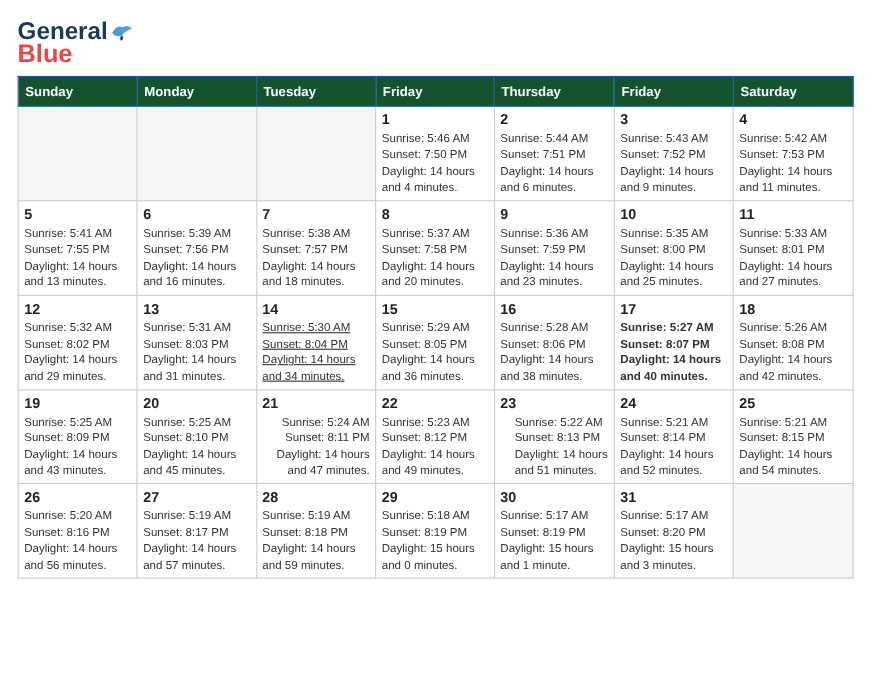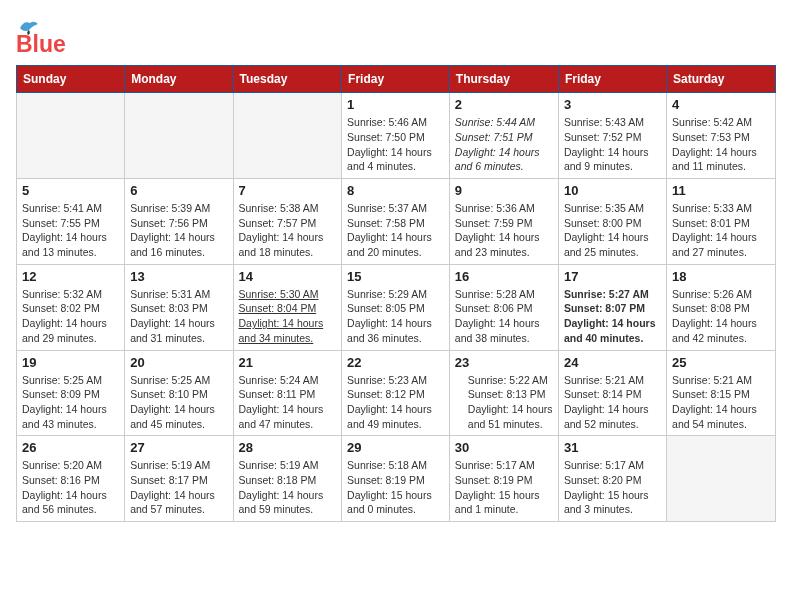--- a/index.html
+++ b/index.html
@@ -41,21 +41,21 @@
     .location-title {
       font-size: 15px;
       color: #333;
     }
     .calendar {
       width: 100%;
       border-collapse: collapse;
       font-size: 11px;
     }
     .calendar th {
-      background: #b91c1c;
+      background: #14532d;
       color: #fff;
       text-align: left;
       padding: 6px 6px;
       font-size: 12px;
       font-weight: bold;
       border: 1px solid #1a5a9a;
     }
     .calendar td {
       border: 1px solid #ccc;
       vertical-align: top;
@@ -78,20 +78,23 @@
       font-size: 10.5px;
       line-height: 1.4;
     }
   </style>
 </head>
 <body>
 
 <div class="header">
   <div class="logo">
     <div style="display:flex;align-items:center;">
+      <span class="logo-text">
+        <span style="color:#1a3a5c;">General</span>
+      </span>
       <svg width="22" height="18" viewBox="0 0 22 18" style="margin-left:2px;margin-top:2px;">
         <path d="M2,10 Q6,2 12,5 Q16,2 20,6 Q14,8 11,12 Q8,14 4,12 Z" fill="#4a9fd4"></path>
         <path d="M11,12 Q13,16 10,17 Q8,14 11,12Z" fill="#1a3a5c"></path>
       </svg>
     </div>
     <span class="logo-text" style="color:#ef4444;font-size:23px;margin-top:-4px;">Blue</span>
   </div>
   <div class="title-block">
     <div class="month-title"></div>
     <div class="location-title"></div>
@@ -117,21 +120,21 @@
         <td class="empty"></td>
         <td>
           <div class="day-num">1</div>
           <div class="day-info" style="white-space: pre-line;">Sunrise: 5:46 AM
 Sunset: 7:50 PM
 Daylight: 14 hours
 and 4 minutes.</div>
         </td>
         <td>
           <div class="day-num">2</div>
-          <div class="day-info" style="white-space: pre-line; font-style: italic;">Sunrise: 5:44 AM
+          <div class="day-info" style="white-space: pre-line;">Sunrise: 5:44 AM
 Sunset: 7:51 PM
 Daylight: 14 hours
 and 6 minutes.</div>
         </td>
         <td>
           <div class="day-num">3</div>
           <div class="day-info" style="white-space: pre-line;">Sunrise: 5:43 AM
 Sunset: 7:52 PM
 Daylight: 14 hours
 and 9 minutes.</div>
@@ -256,21 +259,21 @@
         </td>
         <td>
           <div class="day-num">20</div>
           <div class="day-info" style="white-space: pre-line;">Sunrise: 5:25 AM
 Sunset: 8:10 PM
 Daylight: 14 hours
 and 45 minutes.</div>
         </td>
         <td>
           <div class="day-num">21</div>
-          <div class="day-info" style="white-space: pre-line;">Sunrise: 5:24 AM
+          <div class="day-info" style="white-space: pre-line; text-align: right;">Sunrise: 5:24 AM
 Sunset: 8:11 PM
 Daylight: 14 hours
 and 47 minutes.</div>
         </td>
         <td>
           <div class="day-num">22</div>
           <div class="day-info" style="white-space: pre-line;">Sunrise: 5:23 AM
 Sunset: 8:12 PM
 Daylight: 14 hours
 and 49 minutes.</div>

